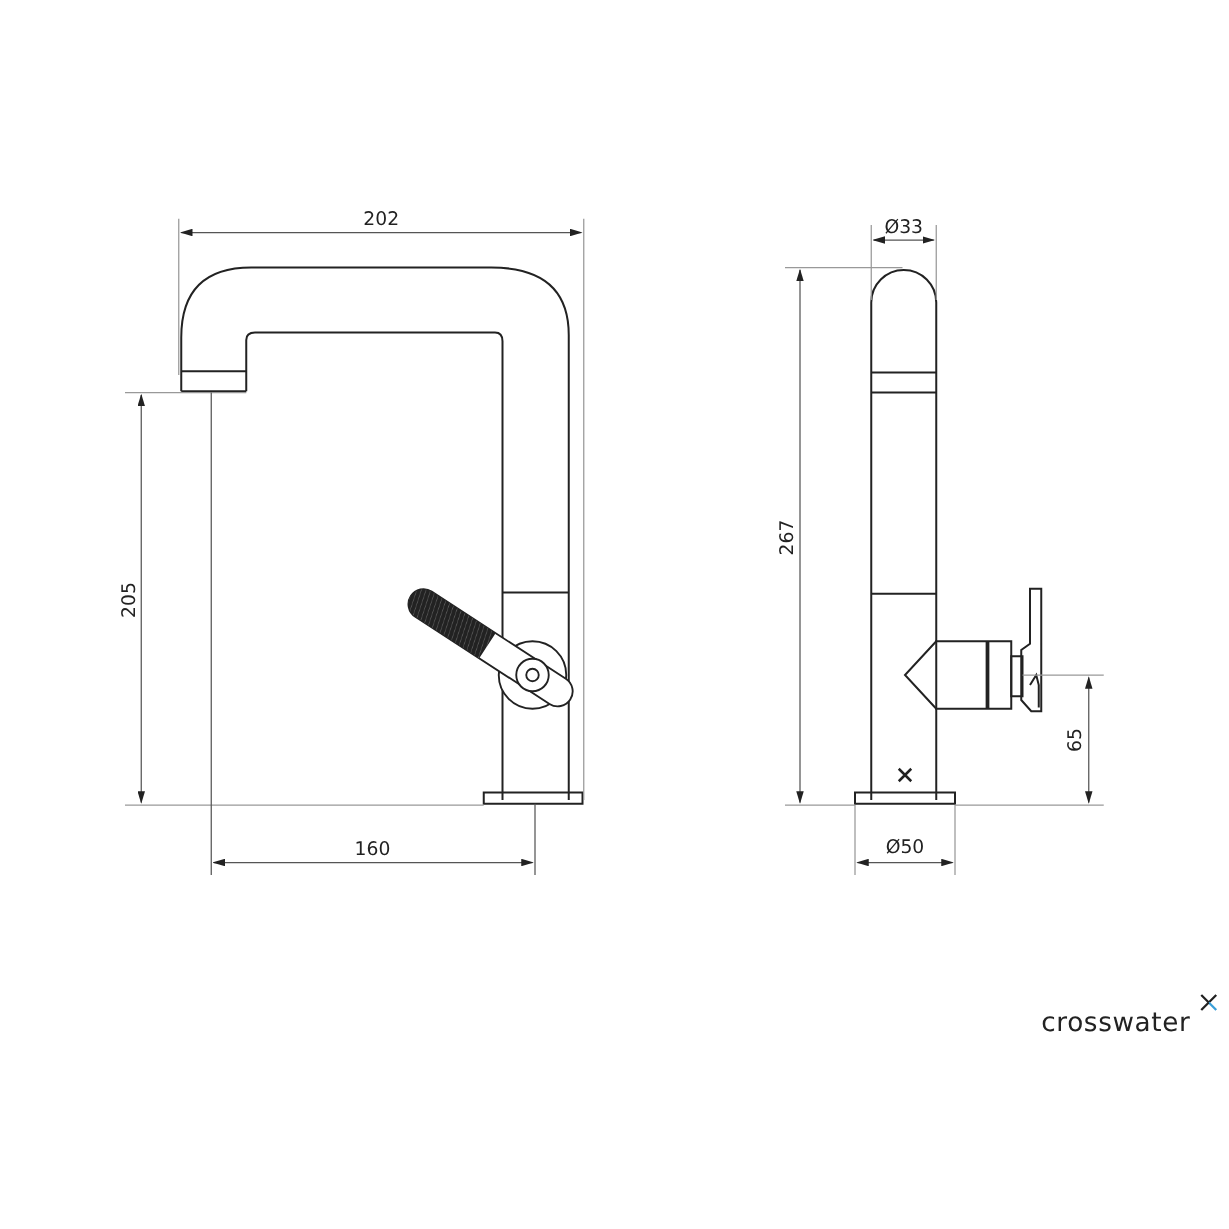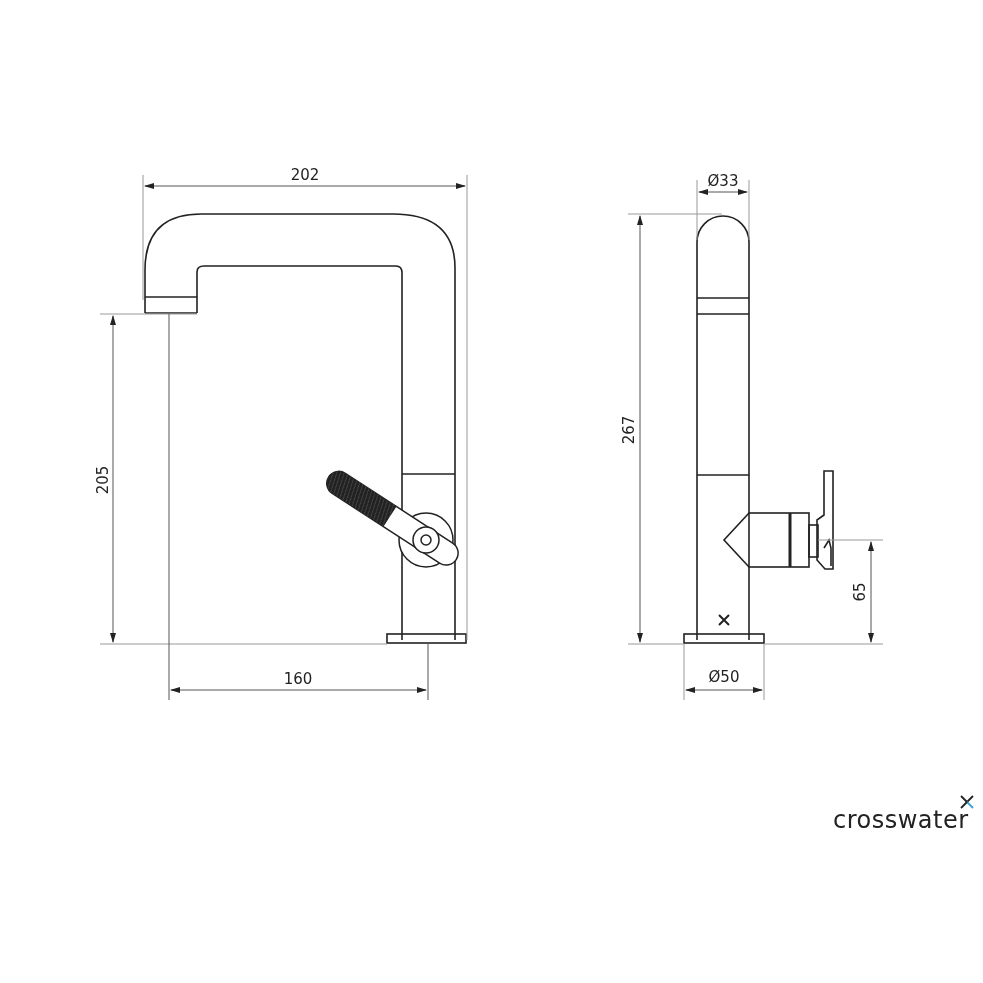--- a/index.html
+++ b/index.html
@@ -1,19 +1,19 @@
 <!DOCTYPE html>
 <html><head>
   <meta charset="utf-8">
   <style>
     html, body { margin: 0; padding: 0; background: #ffffff; }
     body { width: 983px; height: 983px; position: relative; overflow: hidden; font-family: "DejaVu Sans", sans-serif; }
     svg.drawing { position: absolute; left: 0; top: 0; }
     .dim-text { font-family: "DejaVu Sans", sans-serif; font-size: 15px; fill: #222; }
-    .logo { position: absolute; left: 833px; top: 806px; font-family: "DejaVu Sans", sans-serif; font-size: 24px; color: #222; letter-spacing: 0.5px; }
+    .logo { position: absolute; left: 833px; top: 806px; font-family: "DejaVu Sans", sans-serif; font-size: 21px; color: #222; letter-spacing: 0.5px; }
     .logo-x { position: absolute; left: 959px; top: 795px; }
   </style>
 </head>
 <body>
 
 <svg class="drawing" width="983" height="983" viewBox="0 0 983 983" xmlns="http://www.w3.org/2000/svg">
   <defs>
     <marker id="arr" markerWidth="10" markerHeight="6" refX="9" refY="3" orient="auto-start-reverse" markerUnits="userSpaceOnUse">
       <path d="M0,0 L10,3 L0,6 Z" fill="#222"></path>
     </marker>

